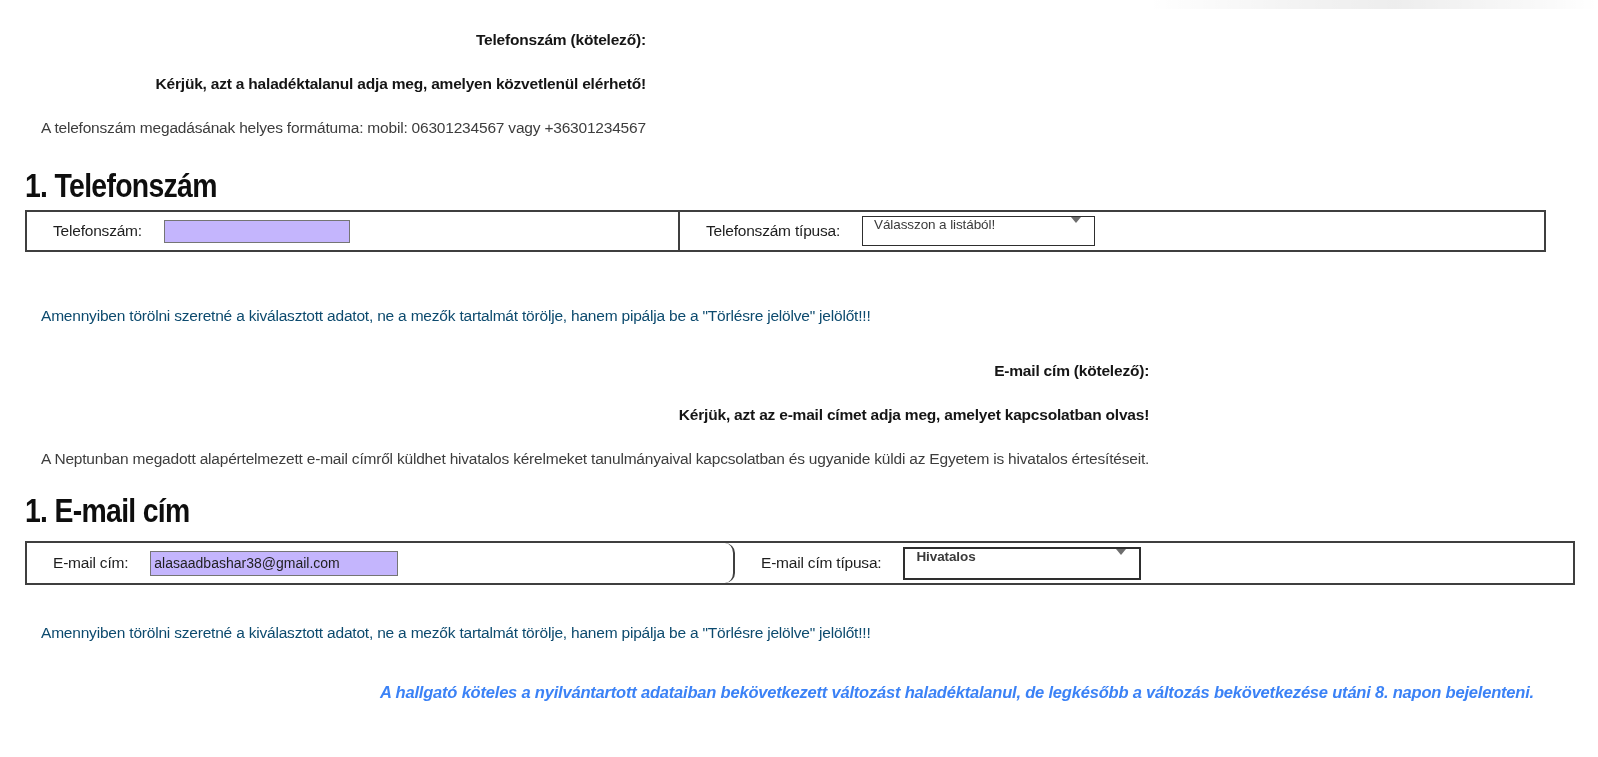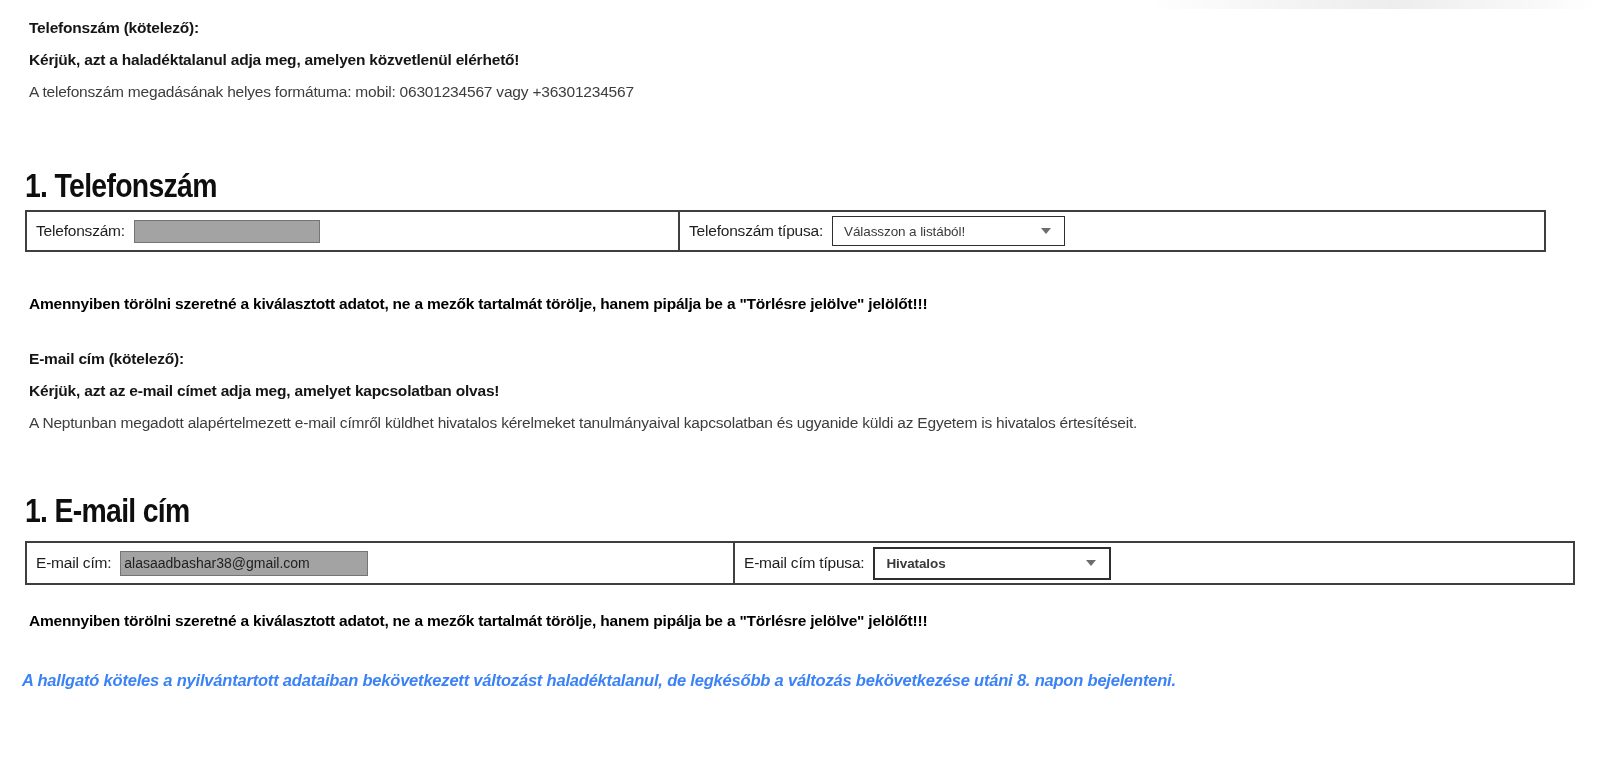--- a/index.html
+++ b/index.html
@@ -1,48 +1,48 @@
 <!DOCTYPE html>
 <html><head>
 <meta charset="utf-8">
 <style>
   html,body { margin:0; padding:0; }
   body {
     width:1598px; height:757px; position:relative; background:#ffffff;
     font-family:"Liberation Sans", sans-serif; overflow:hidden;
   }
-  p { margin:4px; }
+  p { margin:16px;text-align:right; }
   .abs { position:absolute; }
 
   .intro { left:25px; font-size:15.5px; line-height:28px; color:#3d3d3d; letter-spacing:-0.2px; }
   .intro .b { font-weight:bold; color:#151515; }
 
   h1.sec {
     left:25px; margin:0; font-size:33px; font-weight:800; color:#0e0e0e;
     transform:scaleX(0.86); transform-origin:left top; letter-spacing:-0.8px; white-space:nowrap;
   }
 
   .ftable { left:25px; display:flex; align-items:stretch; border:2px solid #3f3f3f; background:#fff; box-sizing:border-box; }
-  .cell { display:flex; align-items:center; gap:9px; padding:0 9px; box-sizing:border-box; }
+  .cell { display:flex; align-items:center; gap:22px; padding:0 26px; box-sizing:border-box; }
   .c1 { border-right:2px solid #3f3f3f; }
   .flabel { font-size:15.5px; color:#1e1e1e; white-space:nowrap; letter-spacing:-0.2px; }
 
   input.tinput {
-    border:1px solid #757575; background:#a3a3a3; height:21px; font-size:14px; color:#1f1f1f;
+    border:1px solid #757575; background:#c4b5fd; height:21px; font-size:14px; color:#1f1f1f;
     padding:0 3px; outline:none; border-radius:0; font-family:"Liberation Sans", sans-serif;
   }
 
   .select {
-    display:flex; align-items:center; justify-content:space-between;
+    display:flex; justify-content:space-between;
     border:1px solid #2e2e2e; background:#fff; box-sizing:border-box; padding:0 13px 0 11px; cursor:default;
   }
   .select .txt { font-size:13.5px; color:#3a3a3a; letter-spacing:-0.1px; white-space:nowrap; }
   .arrow { width:0; height:0; border-left:5px solid transparent; border-right:5px solid transparent; border-top:6px solid #6d6d6d; }
 
-  .warning { left:25px; font-weight:bold; font-size:15.5px; color:#000000; letter-spacing:-0.2px; white-space:nowrap; }
+  .warning { left:25px; font-weight:normal; font-size:15.5px; color:#0c4a6e; letter-spacing:-0.2px; white-space:nowrap; }
 
   .footer-note {
     left:18px; width:1532px; font-size:16.5px; font-weight:bold; font-style:italic;
     color:#3b82f6; line-height:29px; letter-spacing:-0.2px;
   }
 
   .edge-smudge {
     right:0; top:0; width:450px; height:9px; pointer-events:none;
     background:linear-gradient(to right, rgba(0,0,0,0), rgba(0,0,0,0.05) 35%, rgba(0,0,0,0.07) 55%, rgba(0,0,0,0.02) 90%, rgba(0,0,0,0));
   }
@@ -80,21 +80,21 @@
 
   <div class="abs intro" style="top:341px;">
     <p class="b">E-mail cím (kötelező):</p>
     <p class="b">Kérjük, azt az e-mail címet adja meg, amelyet kapcsolatban olvas!</p>
     <p>A Neptunban megadott alapértelmezett e-mail címről küldhet hivatalos kérelmeket tanulmányaival kapcsolatban és ugyanide küldi az Egyetem is hivatalos értesítéseit.</p>
   </div>
 
   <h1 class="abs sec" style="top:492px;">1. E-mail cím</h1>
 
   <div class="abs ftable" style="top:541px; width:1550px; height:44px;">
-    <div class="cell c1" style="width:708px;">
+    <div class="cell c1" style="width:708px;border-radius:10px;">
       <span class="flabel">E-mail cím:</span>
       <input class="tinput" style="width: 240px; height: 23px;" type="text" value="alasaadbashar38@gmail.com">
     </div>
     <div class="cell">
       <span class="flabel">E-mail cím típusa:</span>
       <div class="select" style="width:238px; height:33px; border-width:2px;font-weight:bold;">
         <span class="txt">Hivatalos</span>
         <span class="arrow"></span>
       </div>
     </div>

